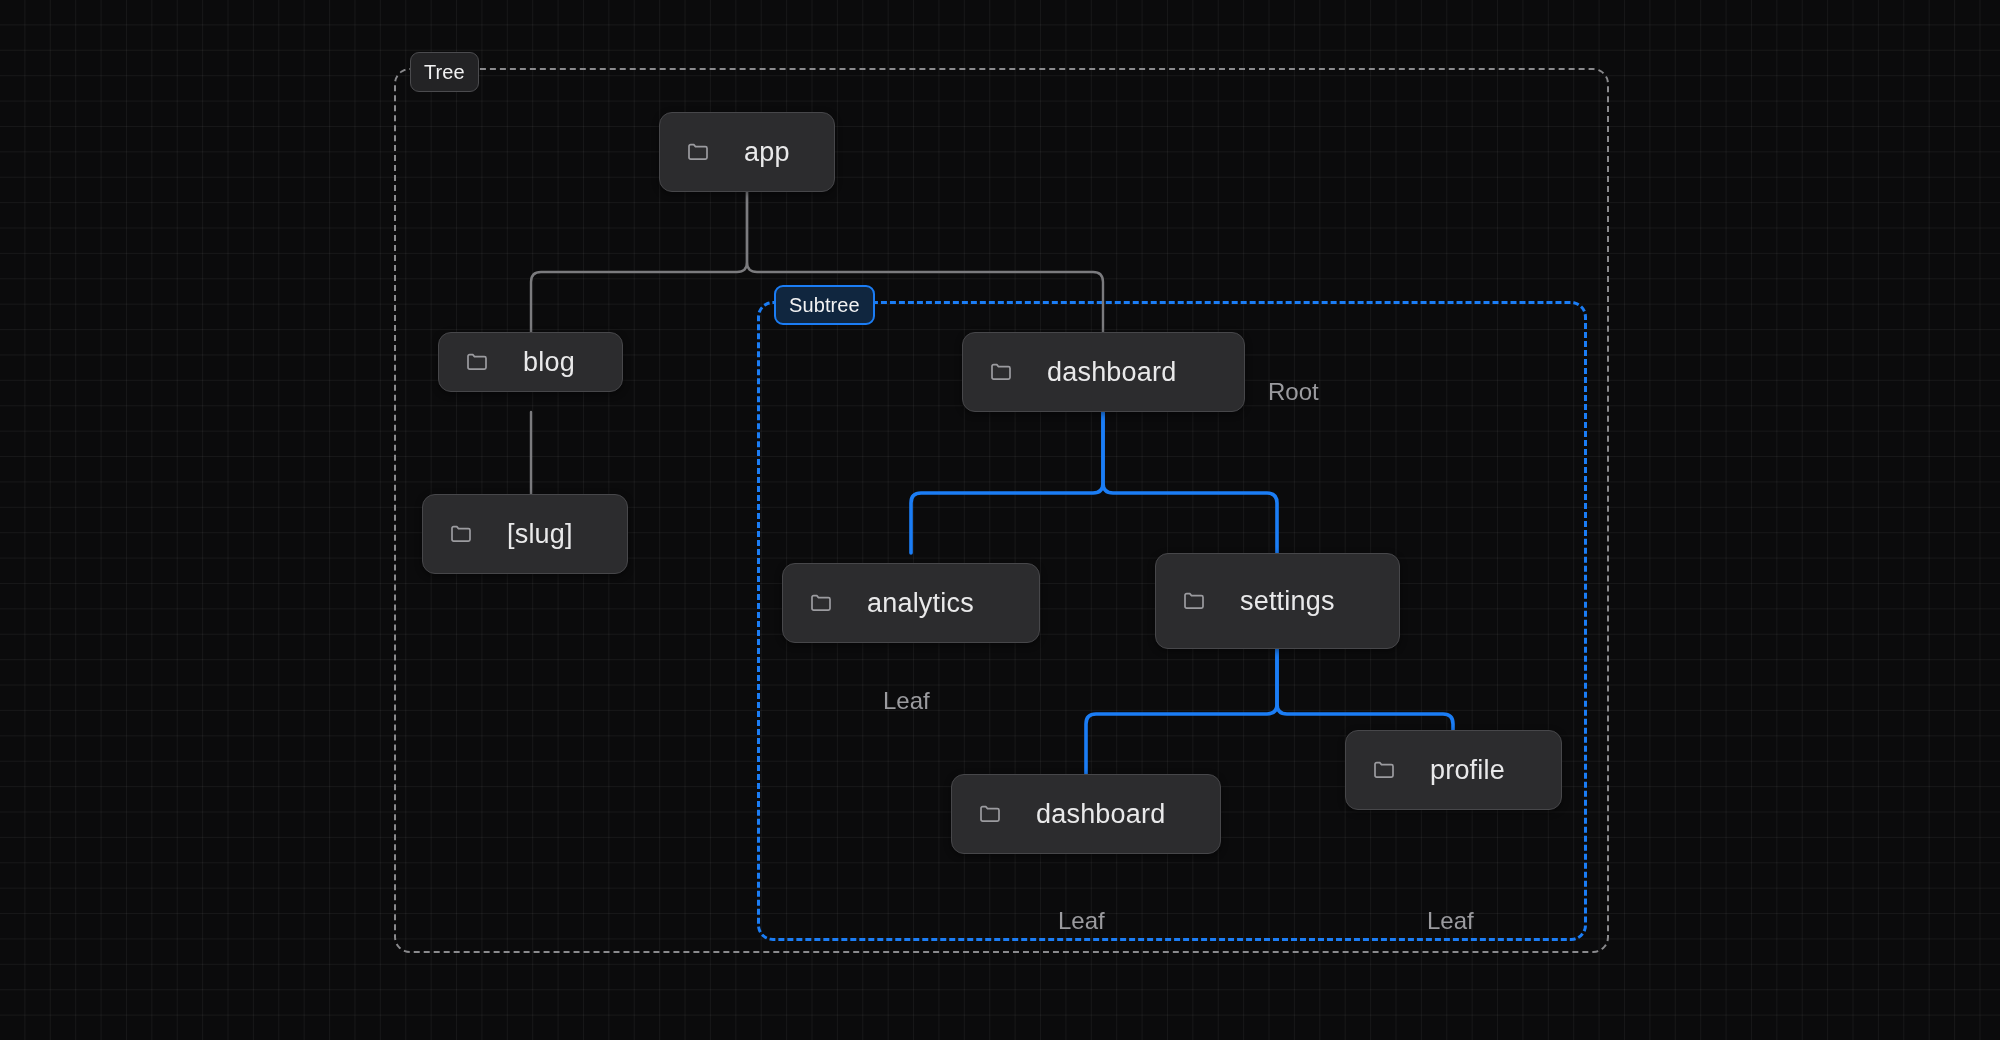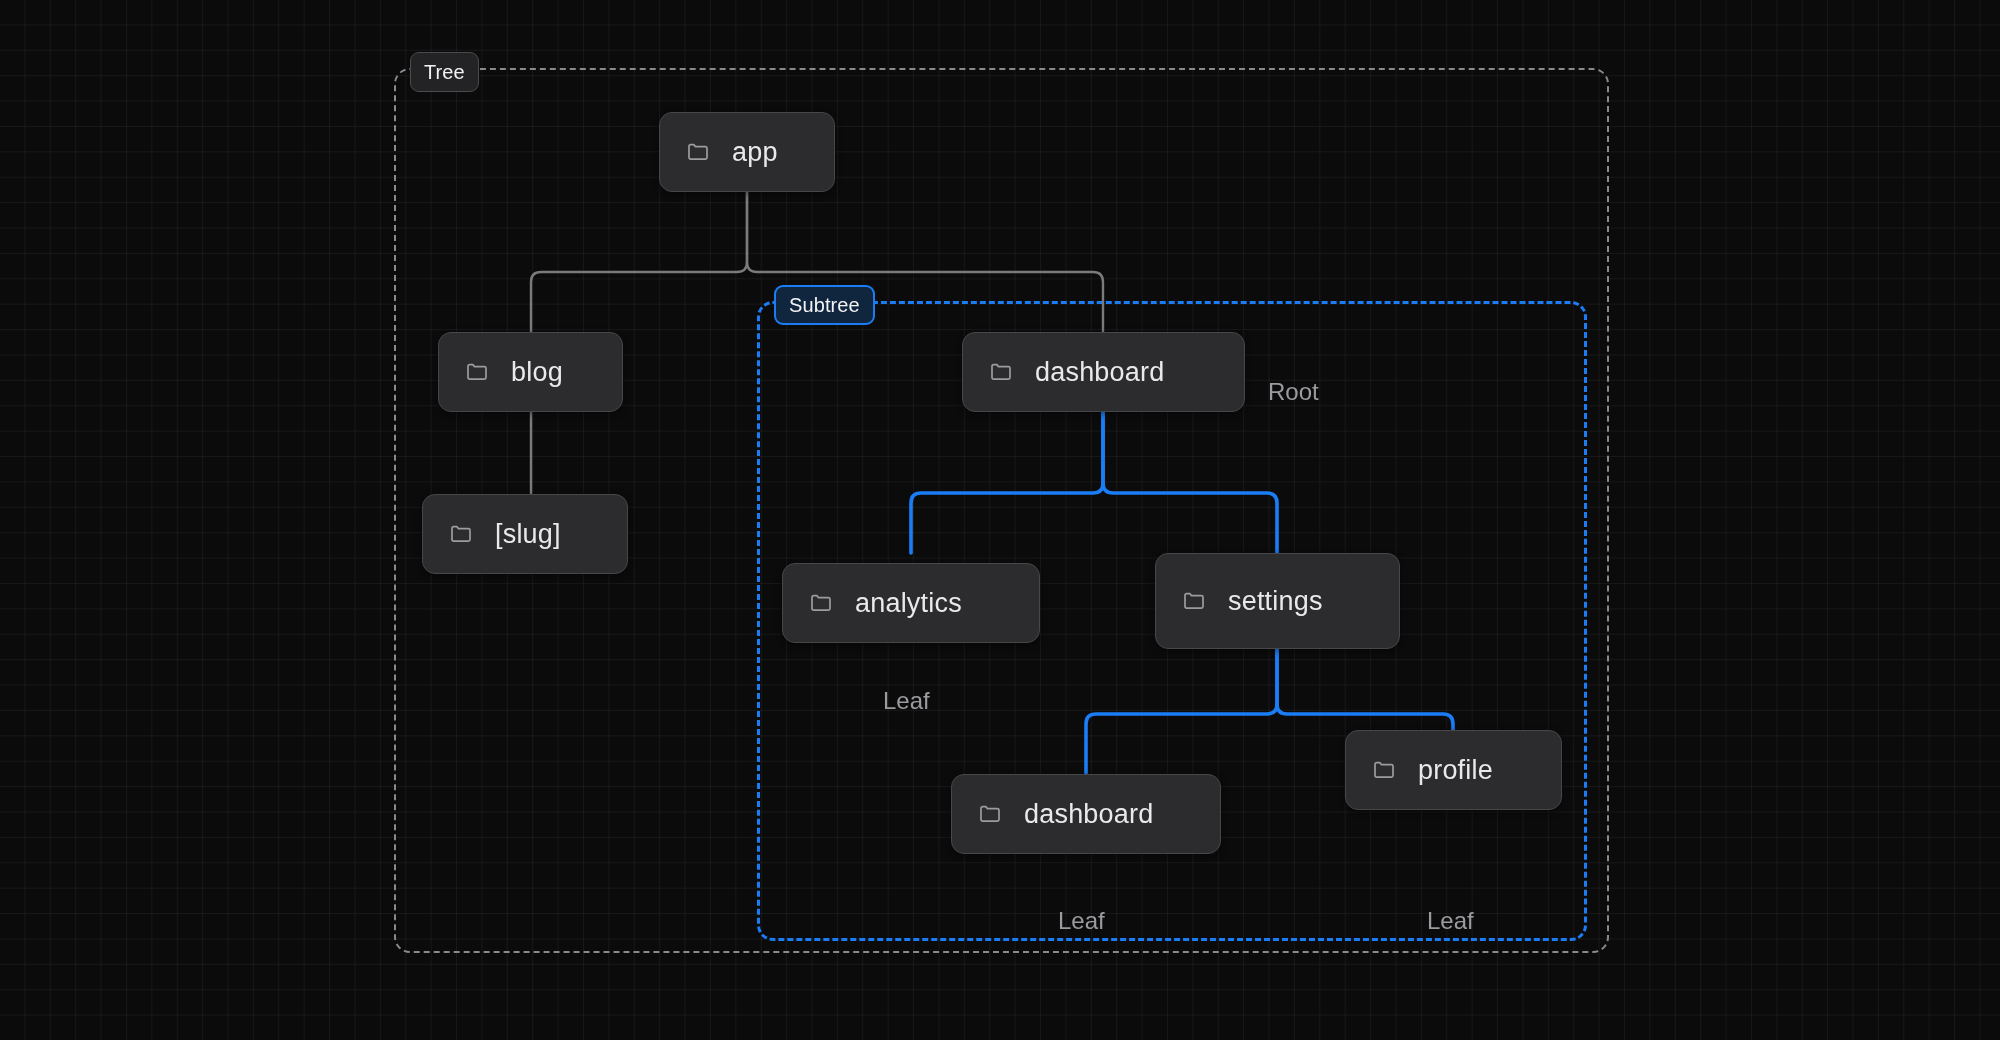--- a/index.html
+++ b/index.html
@@ -75,21 +75,21 @@
     pointer-events: none;
   }
   .edge-default { fill: none; stroke: #7b7b7e; stroke-width: 2.4; stroke-linecap: round; }
   .edge-active  { fill: none; stroke: #1b7df5; stroke-width: 3.6; stroke-linecap: round; }
 
   
   .node {
     position: absolute;
     display: flex;
     align-items: center;
-    gap: 22px;
+    gap: 34px;
     padding: 0 26px;
     height: 76px;
     border-radius: 13px;
     background: #2c2c2e;
     border: 1.5px solid #47474a;
     box-shadow: 0 2px 7px rgba(0,0,0,0.45);
     white-space: nowrap;
   }
   .node-label {
     font-size: 27px;
@@ -139,21 +139,21 @@
       <path d="M1277,633 L1277,704 Q1277,714 1287,714 L1443,714 Q1453,714 1453,724 L1453,774" class="edge-active"></path>
     </svg>
 
   <div id="node-layer">
       <div class="node" style="left: 659px; top: 112px; width: 176px; height: 80px;">
         <svg class="folder-icon" viewBox="0 0 24 24">
           <path d="M3 6.2a1.6 1.6 0 0 1 1.6-1.6h3.2l1.7 2h9.9a1.6 1.6 0 0 1 1.6 1.6v9.4a1.6 1.6 0 0 1-1.6 1.6H4.6A1.6 1.6 0 0 1 3 17.6z"></path>
         </svg>
         <span class="node-label">app</span>
       </div>
-      <div class="node" style="left: 438px; top: 332px; width: 185px; height: 80px;">
+      <div class="node" style="left: 438px; top: 332px; width: 185px; height: 60px;">
         <svg class="folder-icon" viewBox="0 0 24 24">
           <path d="M3 6.2a1.6 1.6 0 0 1 1.6-1.6h3.2l1.7 2h9.9a1.6 1.6 0 0 1 1.6 1.6v9.4a1.6 1.6 0 0 1-1.6 1.6H4.6A1.6 1.6 0 0 1 3 17.6z"></path>
         </svg>
         <span class="node-label">blog</span>
       </div>
       <div class="node" style="left: 422px; top: 494px; width: 206px; height: 80px;">
         <svg class="folder-icon" viewBox="0 0 24 24">
           <path d="M3 6.2a1.6 1.6 0 0 1 1.6-1.6h3.2l1.7 2h9.9a1.6 1.6 0 0 1 1.6 1.6v9.4a1.6 1.6 0 0 1-1.6 1.6H4.6A1.6 1.6 0 0 1 3 17.6z"></path>
         </svg>
         <span class="node-label">[slug]</span>

